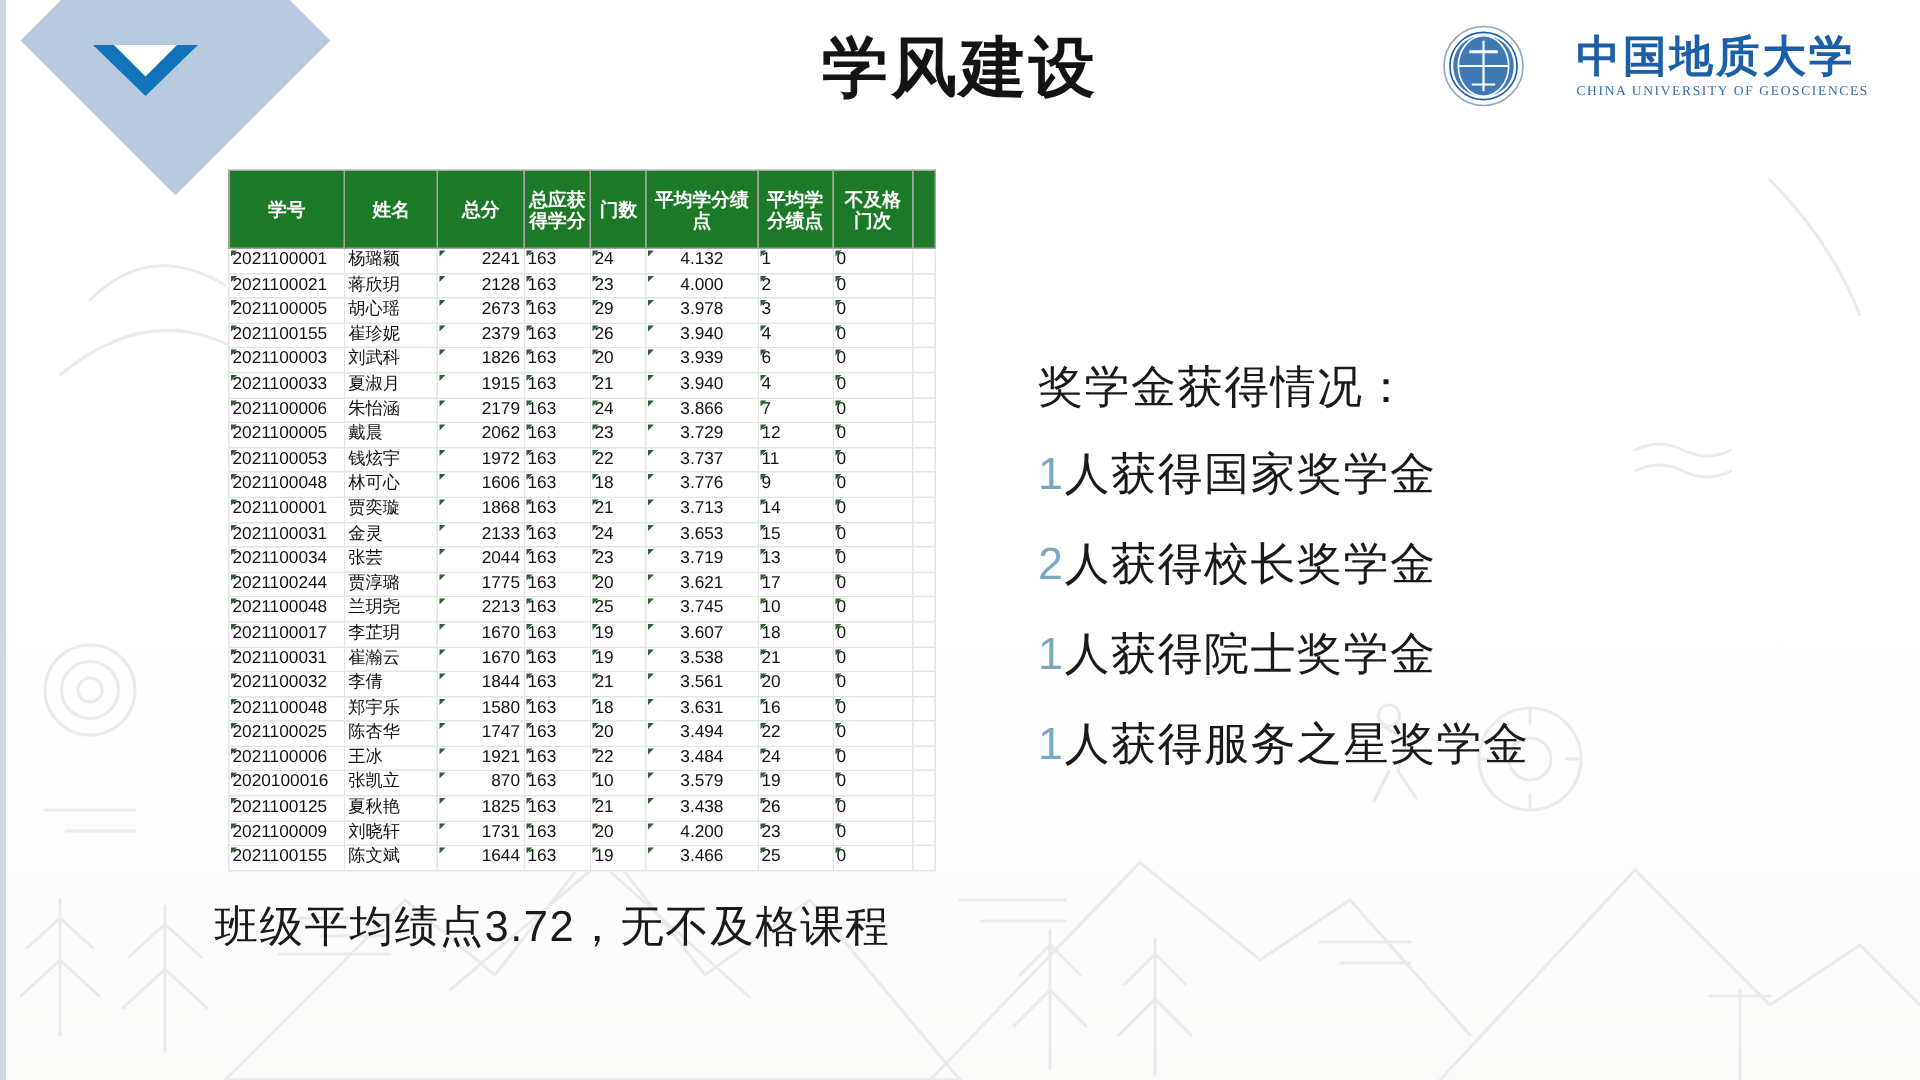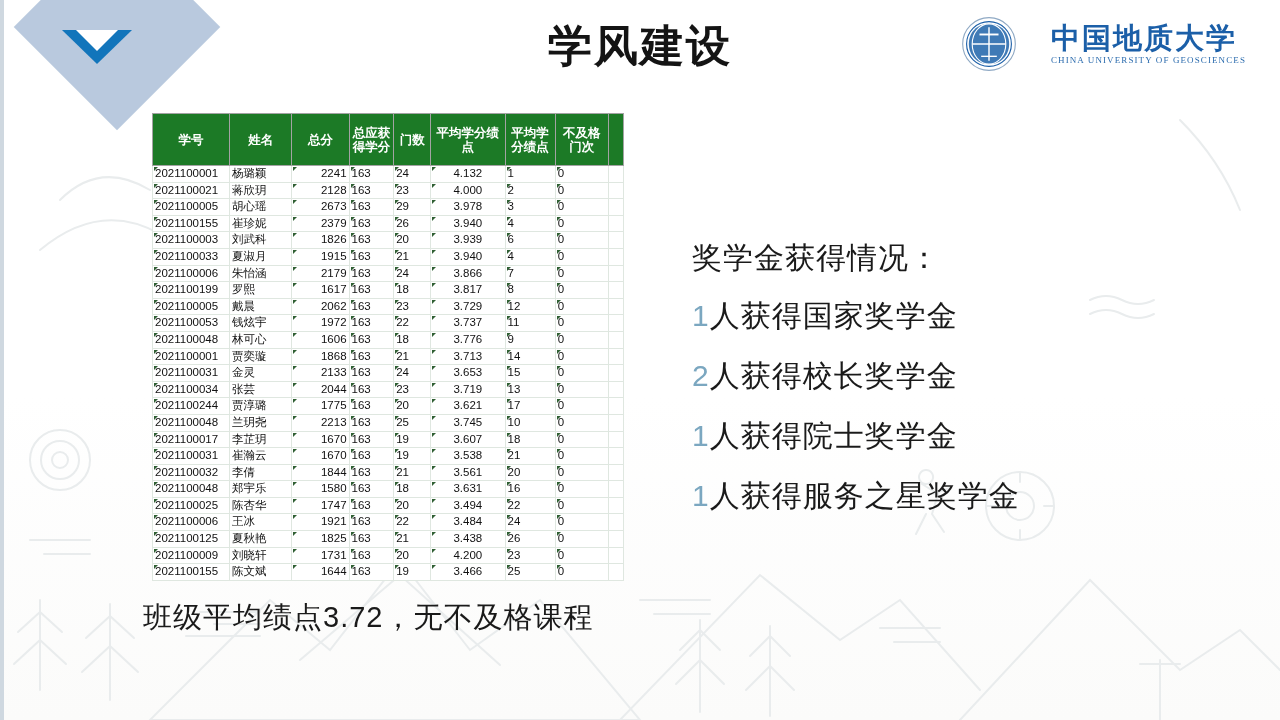--- a/index.html
+++ b/index.html
@@ -288,31 +288,20 @@
           <td class="c-name">朱怡涵</td>
           <td class="c-total tick">2179</td>
           <td class="c-credit tick">163</td>
           <td class="c-courses tick">24</td>
           <td class="c-gpa tick">3.866</td>
           <td class="c-rank tick">7</td>
           <td class="c-fail tick">0</td>
           <td class="c-pad"></td>
         </tr>
         <tr>
-          <td class="c-id tick">2021100199</td>
-          <td class="c-name">罗熙</td>
-          <td class="c-total tick">1617</td>
-          <td class="c-credit tick">163</td>
-          <td class="c-courses tick">18</td>
-          <td class="c-gpa tick">3.817</td>
-          <td class="c-rank tick">8</td>
-          <td class="c-fail tick">0</td>
-          <td class="c-pad"></td>
-        </tr>
-        <tr>
           <td class="c-id tick">2021100005</td>
           <td class="c-name">戴晨</td>
           <td class="c-total tick">2062</td>
           <td class="c-credit tick">163</td>
           <td class="c-courses tick">23</td>
           <td class="c-gpa tick">3.729</td>
           <td class="c-rank tick">12</td>
           <td class="c-fail tick">0</td>
           <td class="c-pad"></td>
         </tr>
@@ -449,20 +438,31 @@
           <td class="c-pad"></td>
         </tr>
         <tr>
           <td class="c-id tick">2021100006</td>
           <td class="c-name">王冰</td>
           <td class="c-total tick">1921</td>
           <td class="c-credit tick">163</td>
           <td class="c-courses tick">22</td>
           <td class="c-gpa tick">3.484</td>
           <td class="c-rank tick">24</td>
+          <td class="c-fail tick">0</td>
+          <td class="c-pad"></td>
+        </tr>
+        <tr>
+          <td class="c-id tick">2020100016</td>
+          <td class="c-name">张凯立</td>
+          <td class="c-total tick">870</td>
+          <td class="c-credit tick">163</td>
+          <td class="c-courses tick">10</td>
+          <td class="c-gpa tick">3.579</td>
+          <td class="c-rank tick">19</td>
           <td class="c-fail tick">0</td>
           <td class="c-pad"></td>
         </tr>
         <tr>
           <td class="c-id tick">2021100125</td>
           <td class="c-name">夏秋艳</td>
           <td class="c-total tick">1825</td>
           <td class="c-credit tick">163</td>
           <td class="c-courses tick">21</td>
           <td class="c-gpa tick">3.438</td>

